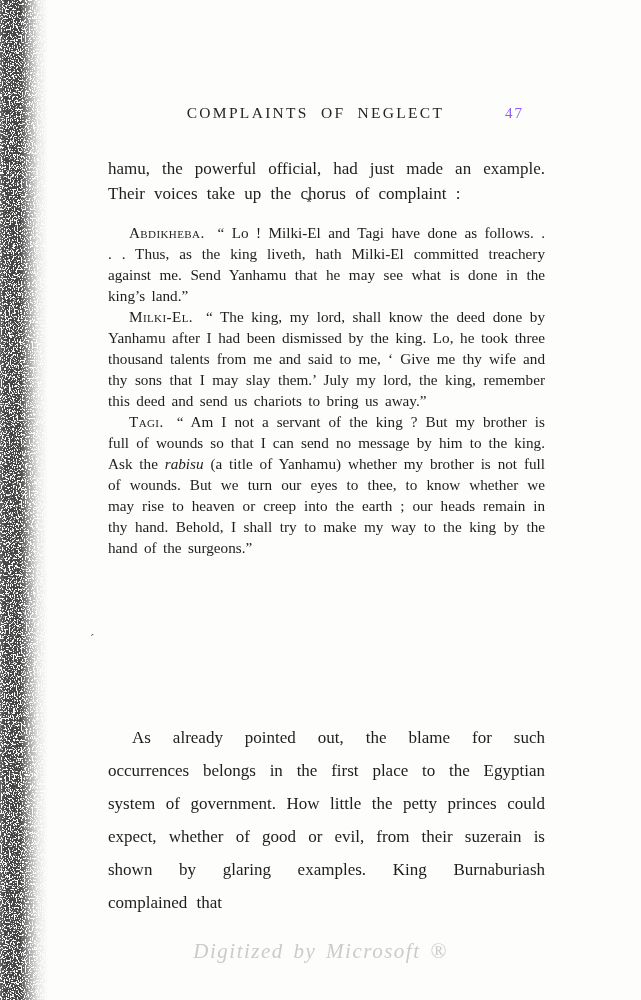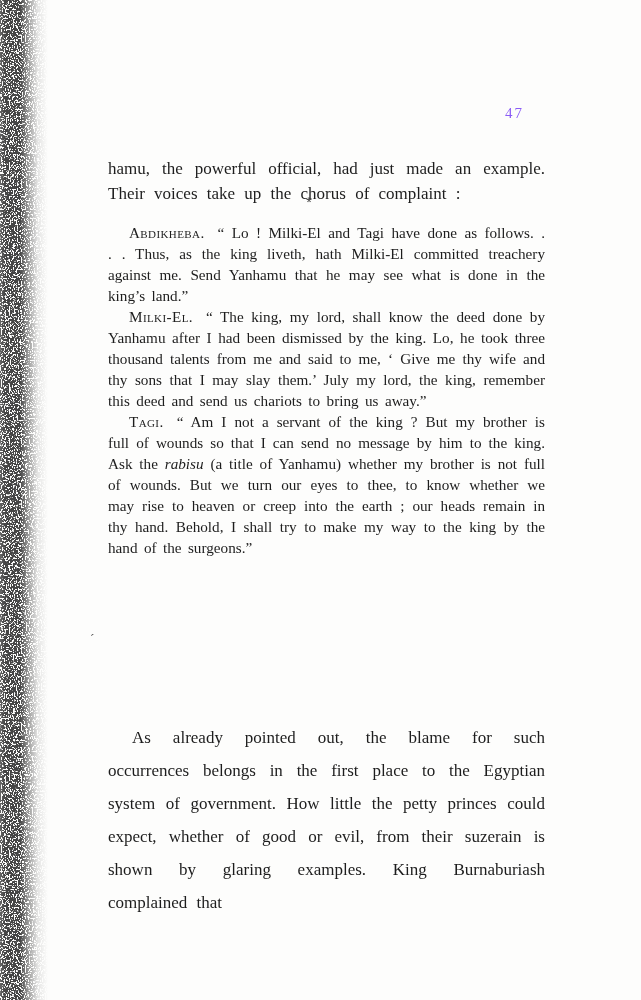--- a/index.html
+++ b/index.html
@@ -114,30 +114,32 @@
       <mask id="bindmask">
         <rect width="48" height="1000" fill="url(#bindfade)"></rect>
       </mask>
     </defs>
     <g mask="url(#bindmask)">
       <rect width="48" height="1000" filter="url(#stipple)"></rect>
     </g>
   </svg>
 
   <div class="header">
+    <span class="header-title">COMPLAINTS OF NEGLECT</span>
     <span class="page-number">47</span>
   </div>
 
   <p class="textblock intro">hamu, the powerful official, had just made an example.  Their voices take up the chorus of complaint :</p>
 
   <div class="textblock quotes">
     <p><span class="speaker">Abdikheba.</span><span>“ Lo !  Milki-El and Tagi have done as follows. . . .  Thus, as the king liveth, hath Milki-El committed treachery against me.  Send Yanhamu that he may see what is done in the king’s land.”</span></p>
     <p><span class="speaker">Milki-El.</span><span>“ The king, my lord, shall know the deed done by Yanhamu after I had been dismissed by the king.  Lo, he took three thousand talents from me and said to me, ‘ Give me thy wife and thy sons that I may slay them.’  July my lord, the king, remember this deed and send us chariots to bring us away.”</span></p>
     <p><span class="speaker">Tagi.</span><span>“ Am I not a servant of the king ?  But my brother is full of wounds so that I can send no message by him to the king.  Ask the </span><em>rabisu</em><span> (a title of Yanhamu) whether my brother is not full of wounds.  But we turn our eyes to thee, to know whether we may rise to heaven or creep into the earth ; our heads remain in thy hand.  Behold, I shall try to make my way to the king by the hand of the surgeons.”</span></p>
   </div>
 
   <p class="textblock closing">As already pointed out, the blame for such occurrences belongs in the first place to the Egyptian system of government.  How little the petty princes could expect, whether of good or evil, from their suzerain is shown by glaring examples.  King Burnaburiash complained that</p>
 
+  <div class="watermark">Digitized by Microsoft ®</div>
 
   <span class="speck speck-1">⁎</span>
   <span class="speck speck-2">´</span>
 
 </div>
 
 </body></html>

